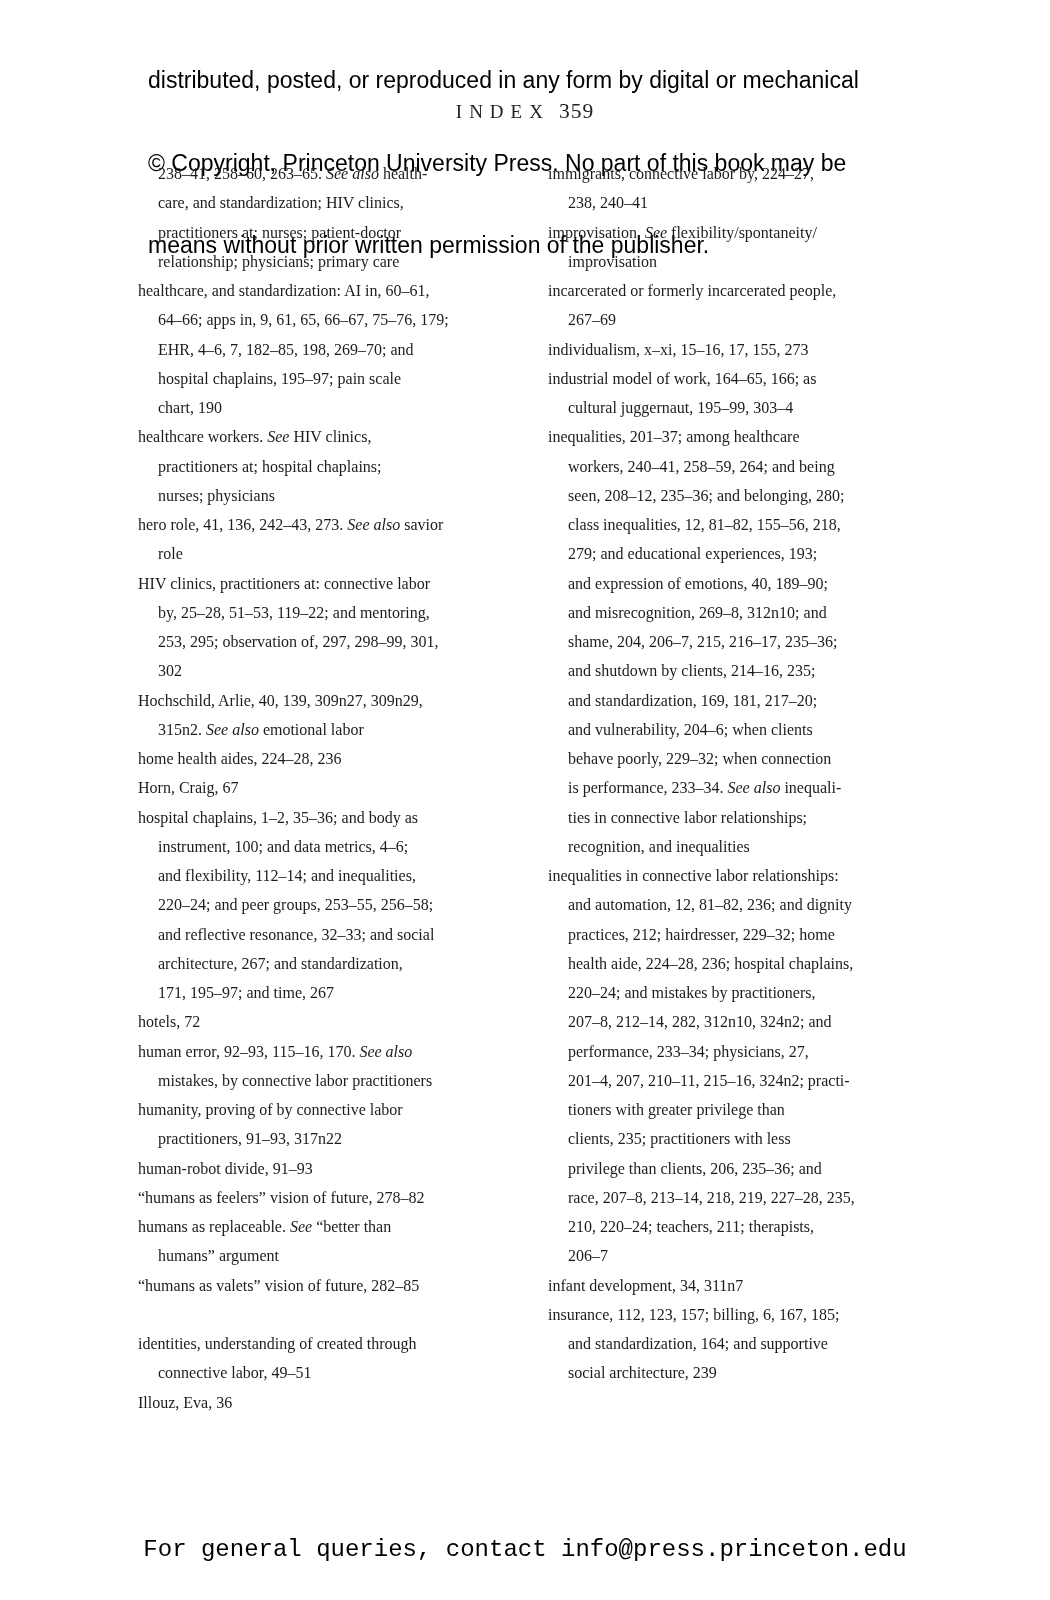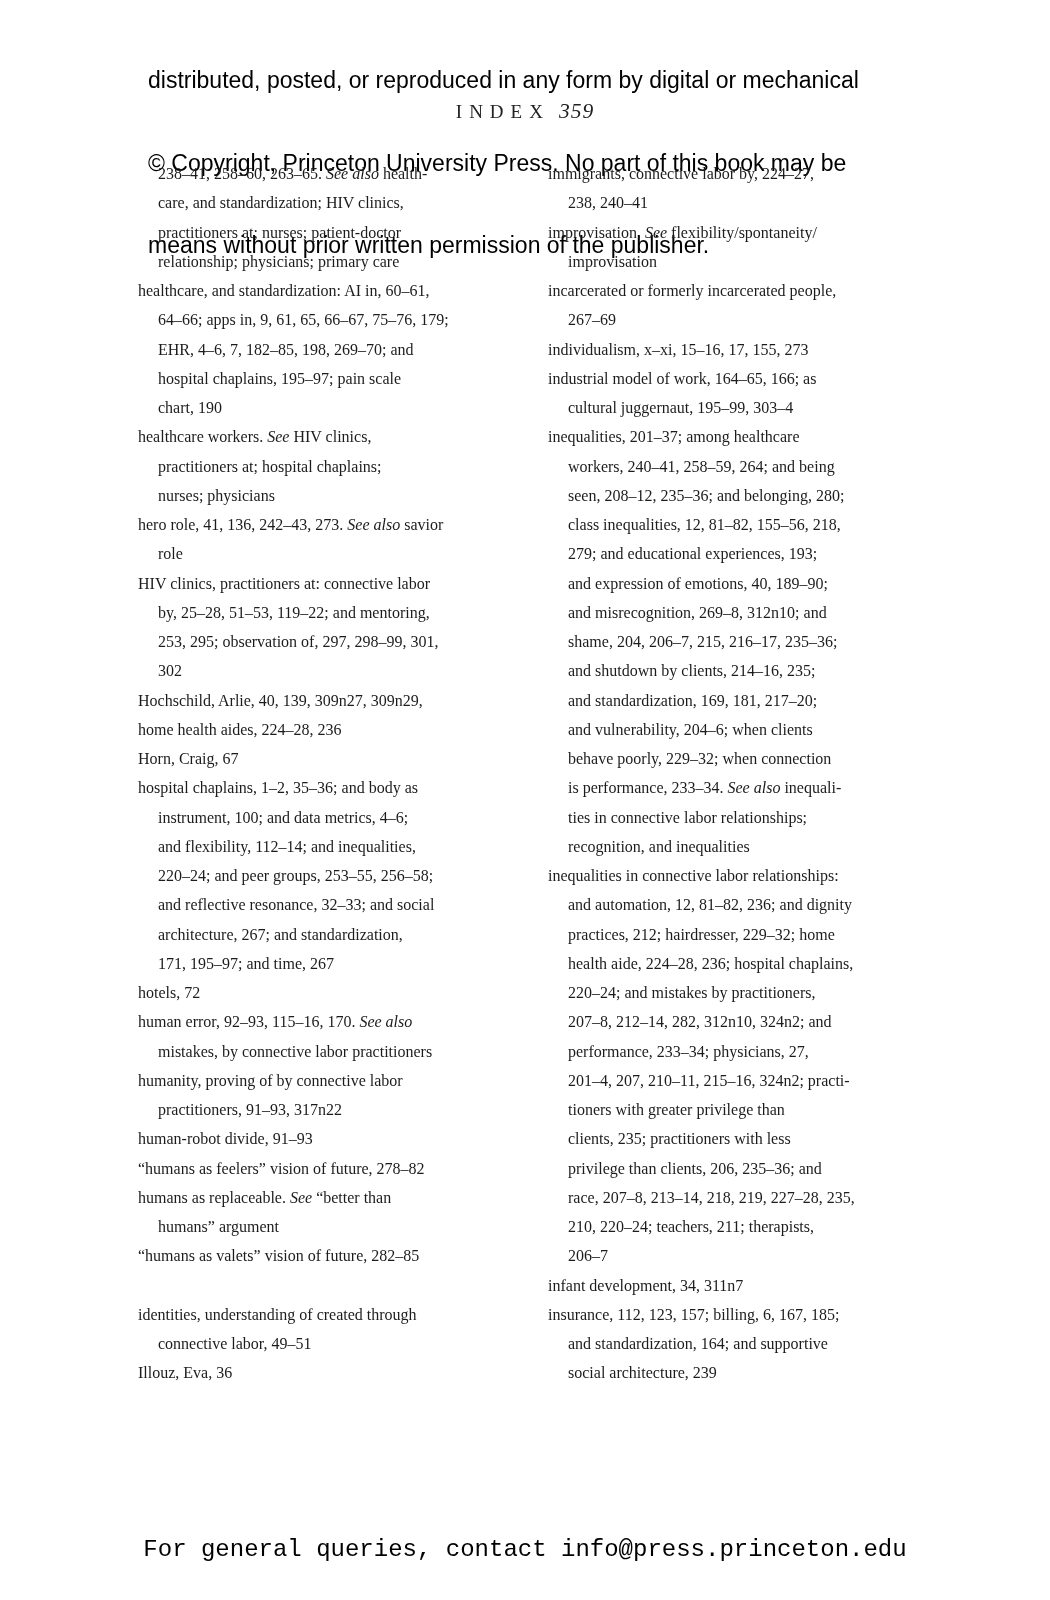--- a/index.html
+++ b/index.html
@@ -32,21 +32,20 @@
     color: #222222;
   }
   .running-head .idx-title {
     font-size: 19px;
     letter-spacing: 7px;
   }
   .running-head .page-num {
     font-size: 21.5px;
     letter-spacing: 1px;
     margin-left: 9px;
-    font-style: italic;
   }
   .col {
     position: absolute;
     top: 159px;
     font-size: 16px;
     line-height: 29.25px;
     color: #1c1c1c;
   }
   .col-left  { left: 138px; width: 374px; }
   .col-right { left: 548px; width: 404px; }
@@ -103,20 +102,21 @@
         <div class="line indent">role</div>
       </div>
       <div class="entry">
         <div class="line">HIV clinics, practitioners at: connective labor</div>
         <div class="line indent">by, 25–28, 51–53, 119–22; and mentoring,</div>
         <div class="line indent">253, 295; observation of, 297, 298–99, 301,</div>
         <div class="line indent">302</div>
       </div>
       <div class="entry">
         <div class="line">Hochschild, Arlie, 40, 139, 309n27, 309n29,</div>
+        <div class="line indent">315n2. <i>See also</i> emotional labor</div>
       </div>
       <div class="entry">
         <div class="line">home health aides, 224–28, 236</div>
       </div>
       <div class="entry">
         <div class="line">Horn, Craig, 67</div>
       </div>
       <div class="entry">
         <div class="line">hospital chaplains, 1–2, 35–36; and body as</div>
         <div class="line indent">instrument, 100; and data metrics, 4–6;</div>

